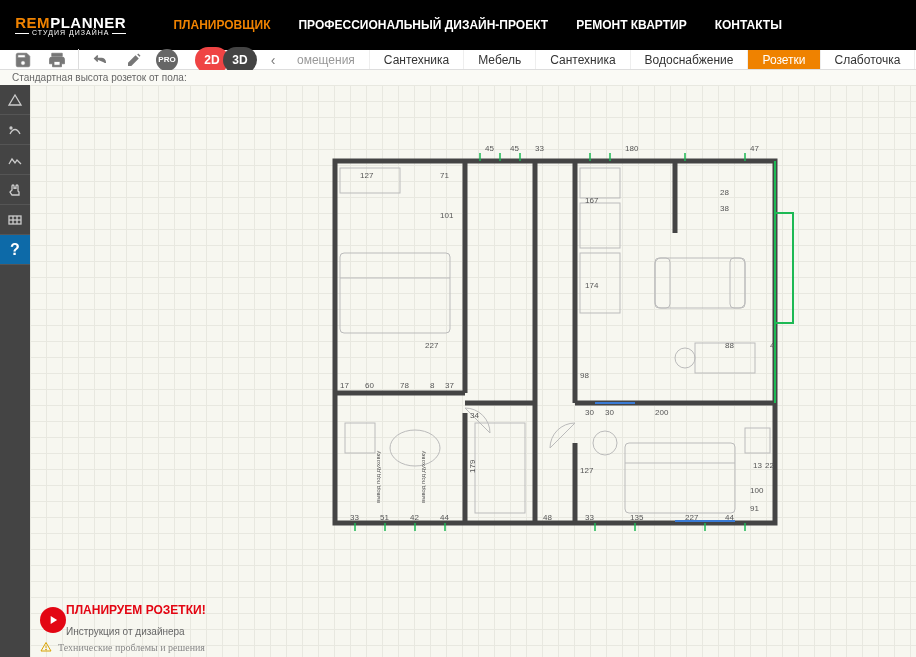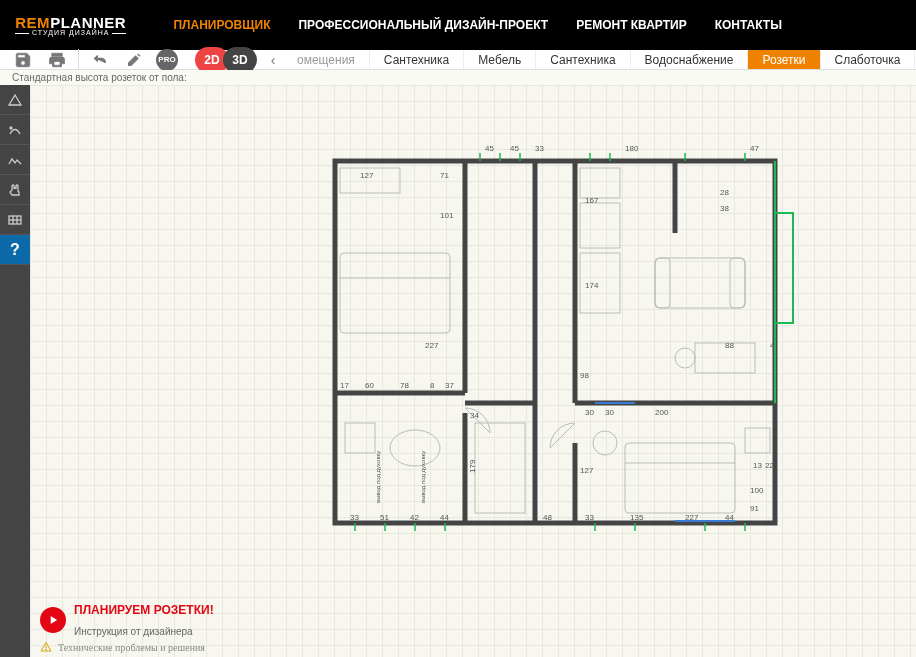--- a/index.html
+++ b/index.html
@@ -46,21 +46,21 @@
     background-image:
       linear-gradient(#e8e8e0 1px, transparent 1px),
       linear-gradient(90deg, #e8e8e0 1px, transparent 1px);
     background-size: 16px 16px;
   }
   .floorplan { position: absolute; left: 295px; top: 58px; width: 470px; height: 390px; }
   .floorplan svg { width: 100%; height: 100%; }
 
   
   .bottom { position: absolute; left: 0; right: 0; bottom: 0; padding: 6px 10px 4px; }
-  .promo { display: flex; align-items: center; gap: 8px; margin-bottom: 4px; }
+  .promo { display: flex; align-items: center; margin-bottom: 4px; }
   .promo-icon { width: 26px; height: 26px; border-radius: 50%; background: #e30613; display: flex; align-items: center; justify-content: center; }
   .promo-icon svg { width: 14px; height: 14px; fill: #fff; }
   .promo-text { display: flex; flex-direction: column; }
   .promo-title { color: #e30613; font-size: 12px; font-weight: bold; }
   .promo-sub { color: #666; font-size: 10px; margin-top: 9px; }
   .tech-line { display: flex; align-items: center; gap: 6px; color: #888; font-size: 10px; font-family: Liberation Serif, serif; }
   .tech-line svg { width: 12px; height: 12px; stroke: #d9a200; fill: none; stroke-width: 2; }
 
   
   .dim { font: 8px Arial; fill: #555; }

